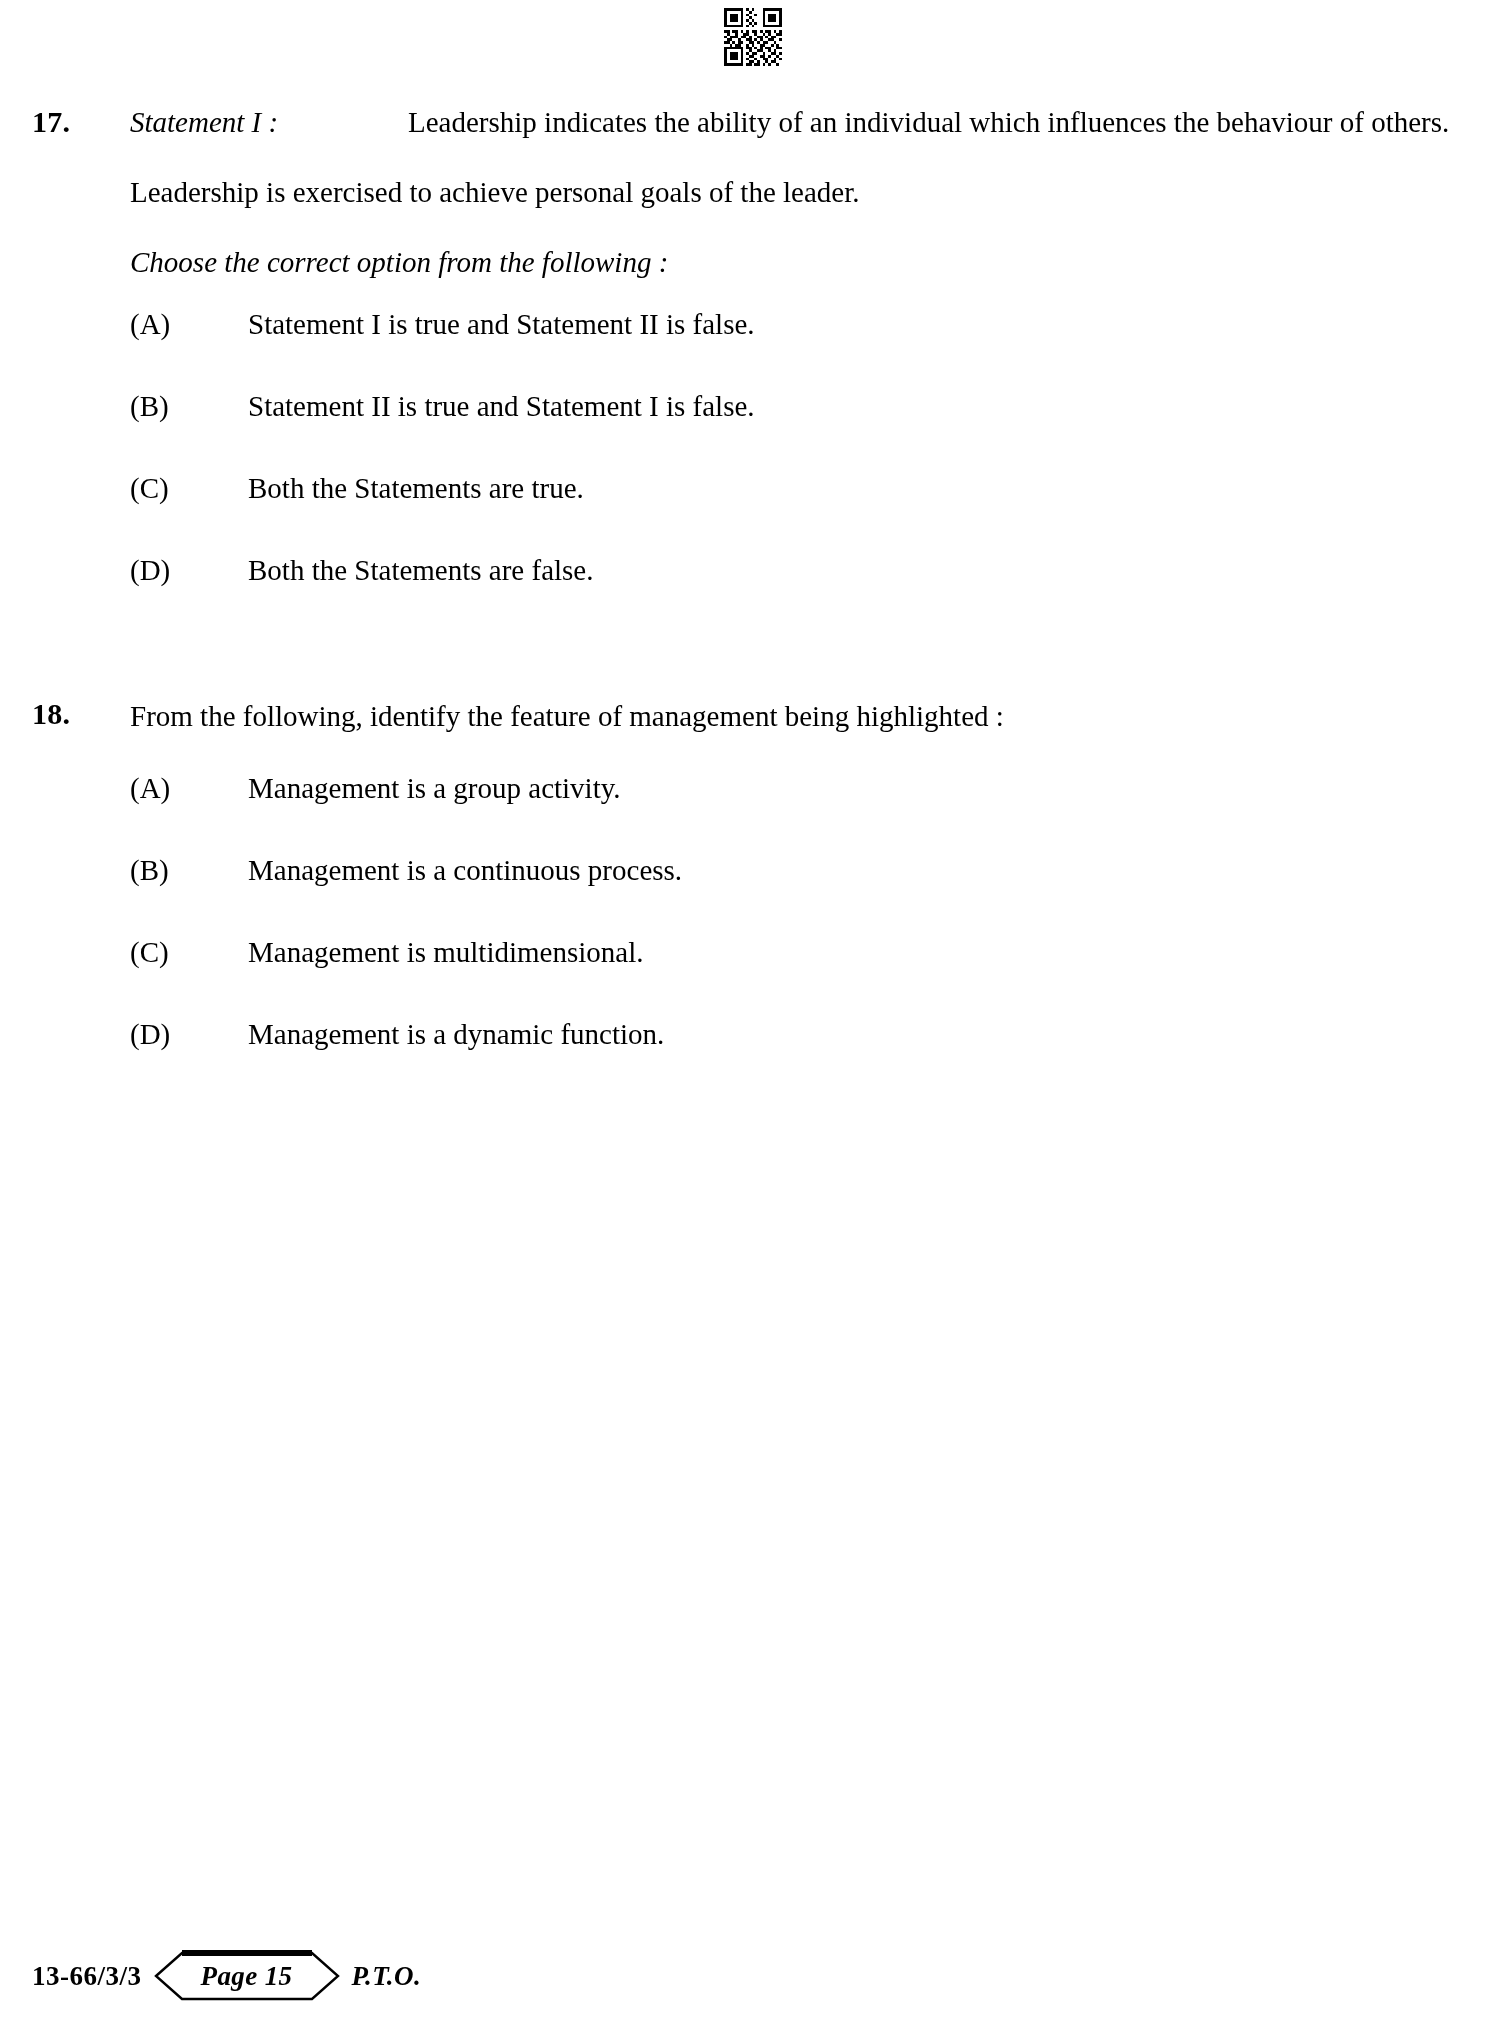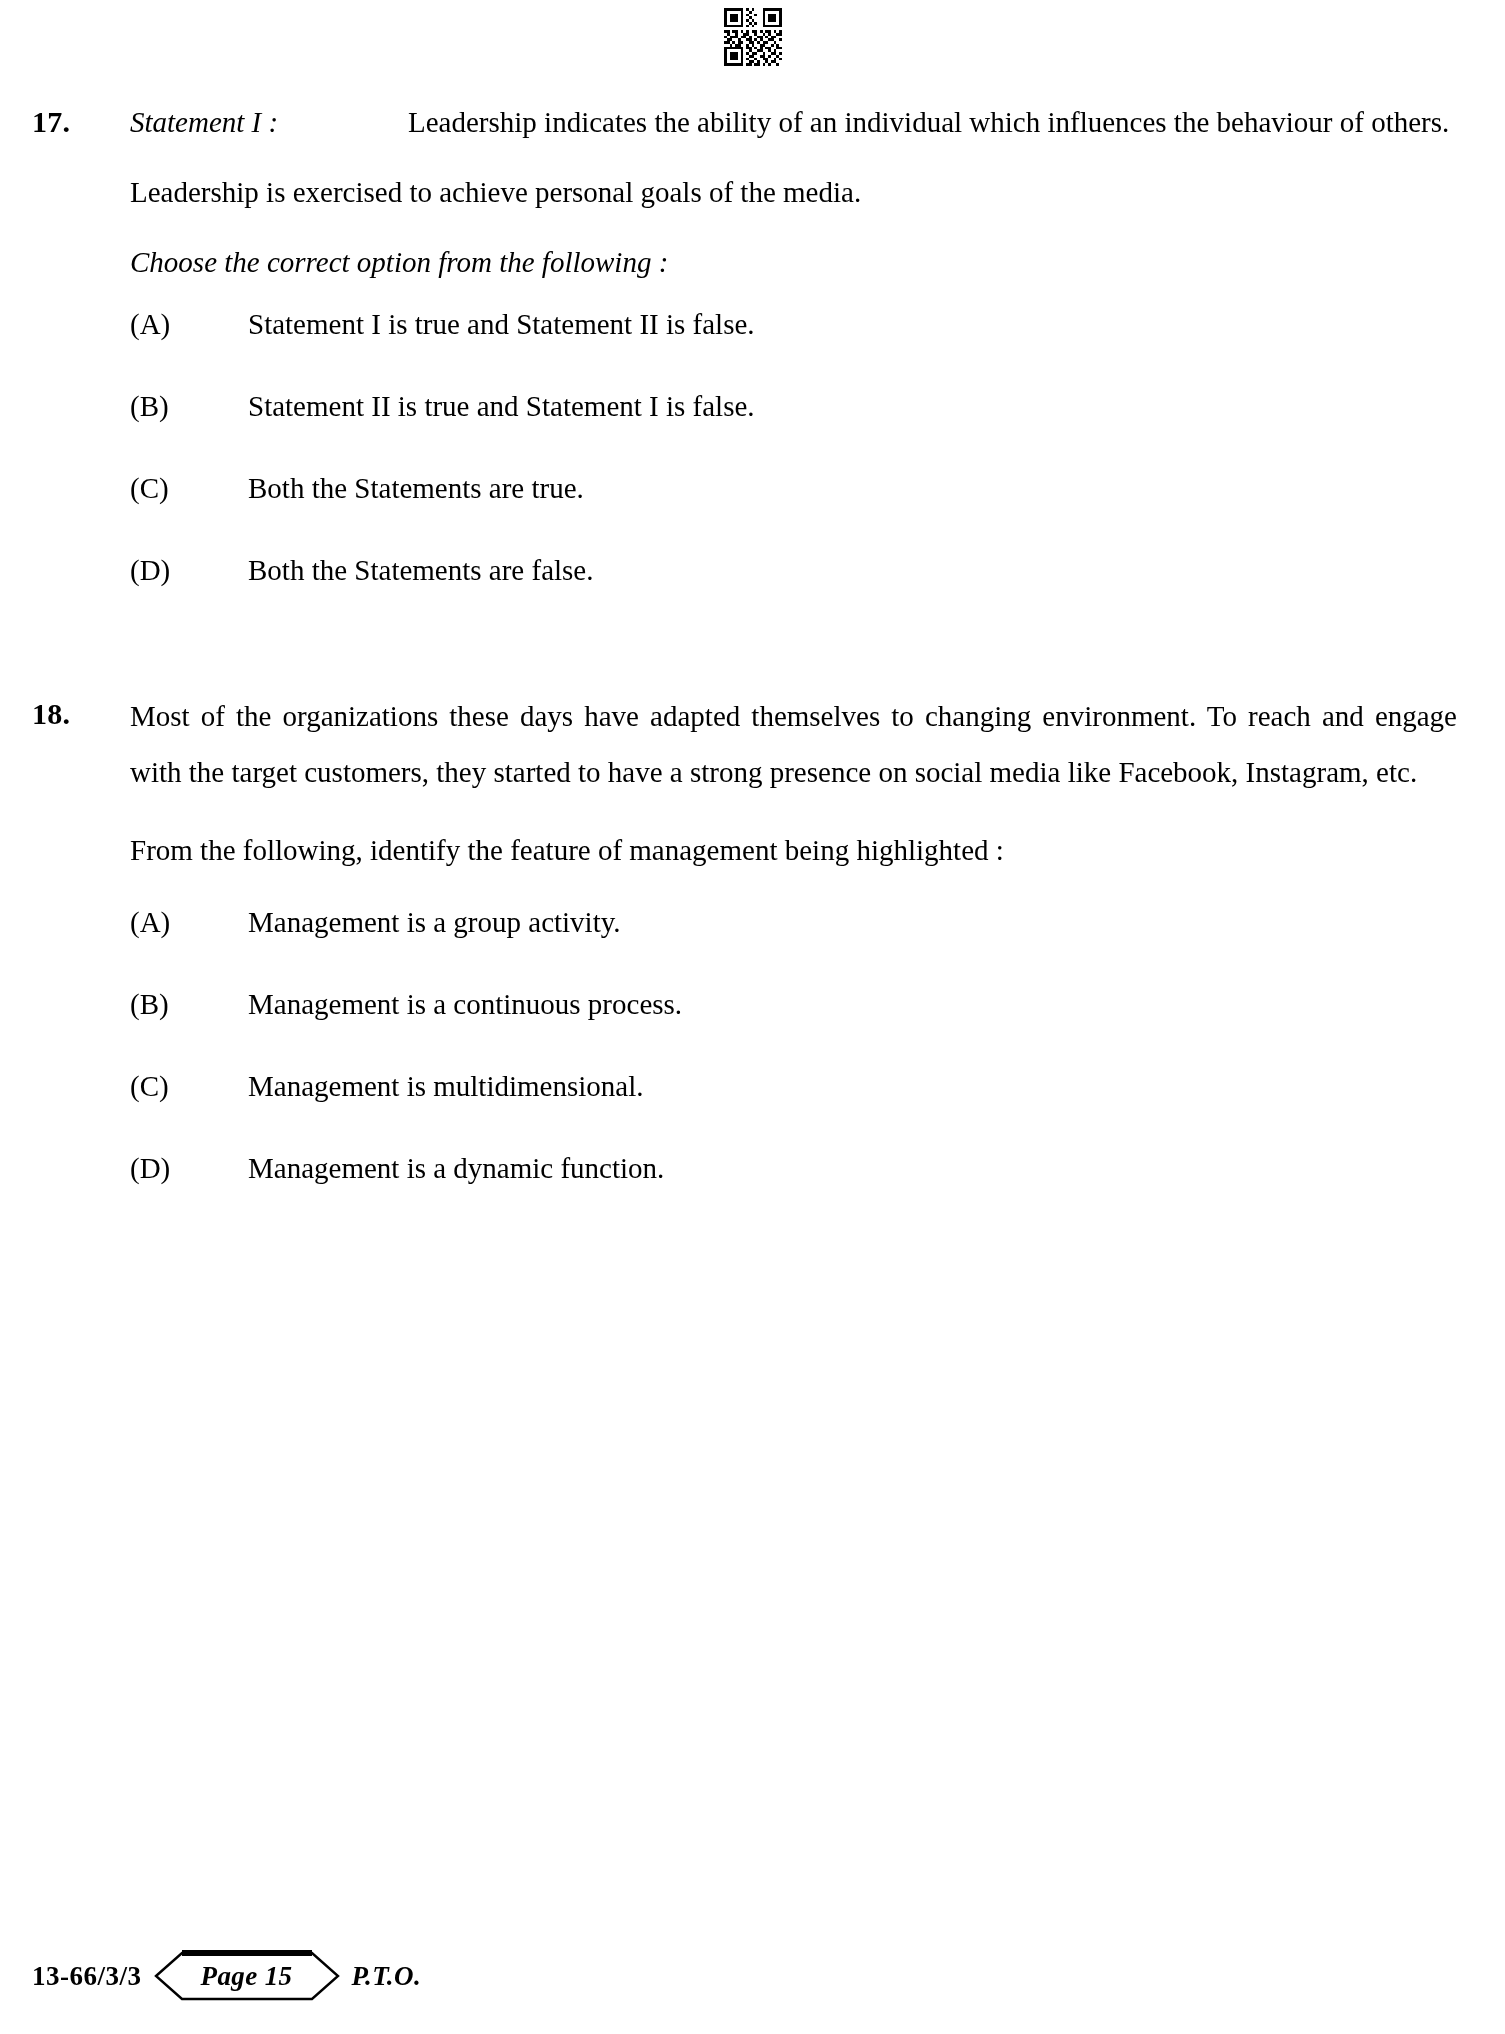--- a/index.html
+++ b/index.html
@@ -307,21 +307,21 @@
     <div class="qrow">
       <div class="qnum">17.</div>
       <div class="qbody">
 
         <div class="stmt">
           <div class="stmt-label">Statement I :</div>
           <div class="stmt-text">Leadership indicates the ability of an individual which influences the behaviour of others.</div>
         </div>
 
         <div class="stmt">
-          <div class="stmt-text second">Leadership is exercised to achieve personal goals of the media.</div>
+          <div class="stmt-text second">Leadership is exercised to achieve personal goals of the leader.</div>
         </div>
 
         <div class="lead">Choose the correct option from the following :</div>
 
         <div class="opts">
           <div class="opt">
             <div class="opt-key">(A)</div>
             <div class="opt-text">Statement I is true and Statement II is false.</div>
           </div>
           <div class="opt">
@@ -340,21 +340,20 @@
 
       </div>
     </div>
 
     <div class="gap-between-questions"></div>
 
     <div class="qrow">
       <div class="qnum">18.</div>
       <div class="qbody">
 
-        <div class="para">Most of the organizations these days have adapted themselves to changing environment. To reach and engage with the target customers, they started to have a strong presence on social media like Facebook, Instagram, etc.</div>
         <div class="para narrow">From the following, identify the feature of management being highlighted :</div>
 
         <div class="opts">
           <div class="opt">
             <div class="opt-key">(A)</div>
             <div class="opt-text">Management is a group activity.</div>
           </div>
           <div class="opt">
             <div class="opt-key">(B)</div>
             <div class="opt-text">Management is a continuous process.</div>

